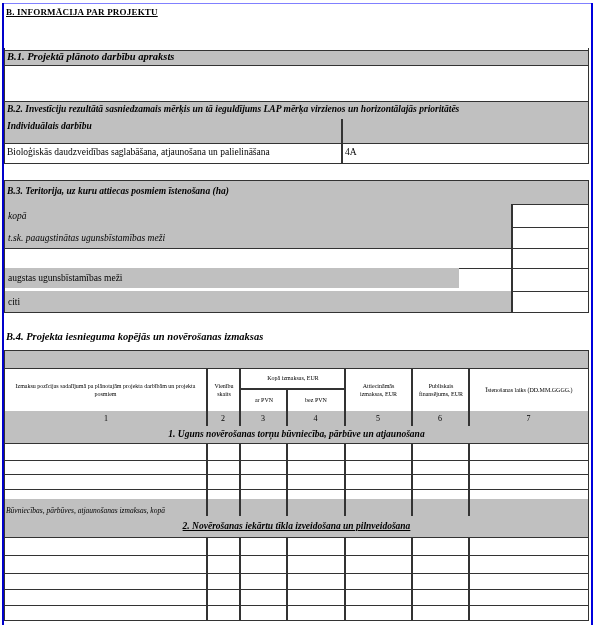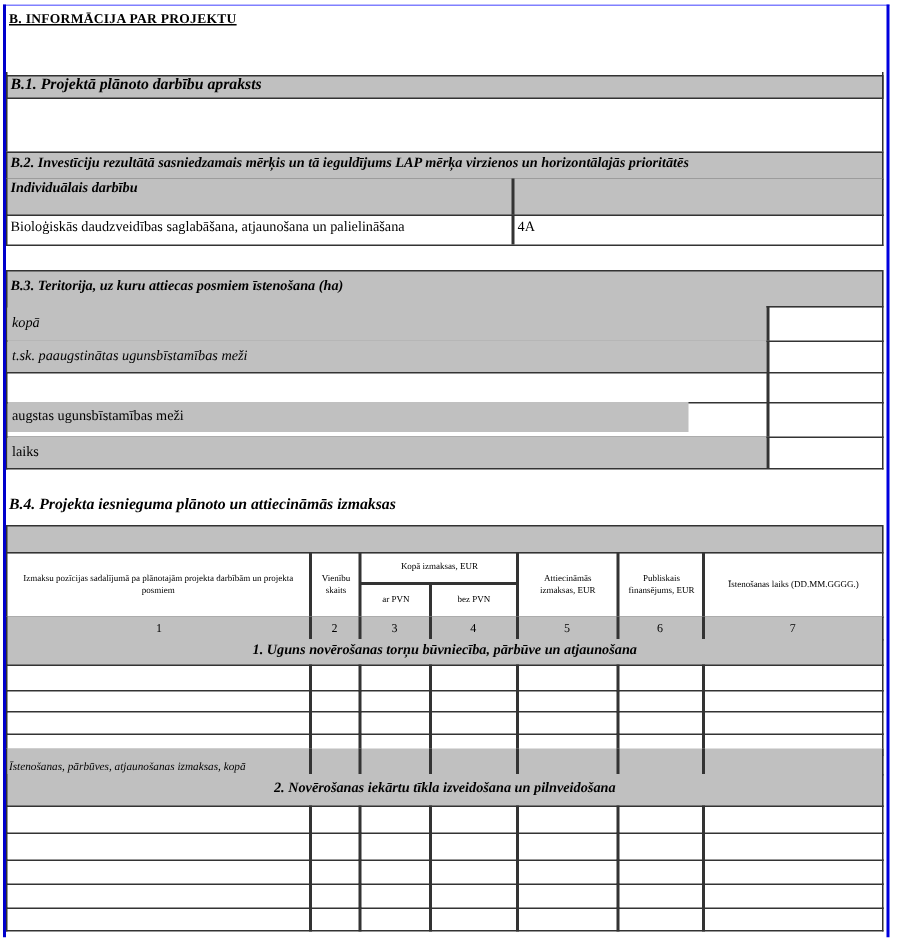--- a/index.html
+++ b/index.html
@@ -76,27 +76,27 @@
     <div class="abs bb bl br" style="left: 4px; top: 248px; width: 585px; height: 21px;">
       <div class="cell gray t10 vmid" style="left: 0px; top: 0px; width: 454px; height: 20px; margin-top: 20px;">augstas ugunsbīstamības meži</div>
       <div class="vline" style="left: 506px; top: 0px; height: 20px;"></div>
       <div class="cell t10 vmid" style="left: 508px; top: 0px; width: 75px; height: 20px;"></div>
     </div>
     <div class="abs bb bl br" style="left: 4px; top: 268px; width: 585px; height: 24px;">
       <div class="vline" style="left: 506px; top: 0px; height: 23px;"></div>
       <div class="cell t10 vmid" style="left: 508px; top: 0px; width: 75px; height: 23px;"></div>
     </div>
     <div class="abs bb bl br" style="left: 4px; top: 291px; width: 585px; height: 22px;">
-      <div class="cell gray t10 vmid" style="left: 0px; top: 0px; width: 506px; height: 21px;">laiks</div>
+      <div class="cell gray t10 vmid" style="left: 0px; top: 0px; width: 506px; height: 21px;">citi</div>
       <div class="vline" style="left: 506px; top: 0px; height: 21px;"></div>
       <div class="cell t10 vmid" style="left: 508px; top: 0px; width: 75px; height: 21px;"></div>
     </div>
   </div>
 
-<div class="abs bi t11" style="left:6px;top:331px;">B.4.  Projekta iesnieguma plānoto un attiecināmās izmaksas</div>
+<div class="abs bi t11" style="left:6px;top:331px;">B.4.  Projekta iesnieguma kopējās un novērošanas izmaksas</div>
 
 <div class="abs gray bt bb bl br" style="left:4px;top:350px;width:585px;height:19px;"></div>
 
 <div class="abs bb bl br" style="left:4px;top:368px;width:585px;height:44px;">
   <div class="cell t6 center" style="left:0;top:0;width:201px;height:43px;padding:0 3px;">Izmaksu pozīcijas sadalījumā pa plānotajām projekta darbībām un projekta posmiem</div>
   <div class="vline" style="left:201px;top:0;height:43px;"></div>
   <div class="cell t6 center" style="left:203px;top:0;width:32px;height:43px;">Vienību skaits</div>
   <div class="vline" style="left:234px;top:0;height:43px;"></div>
   <div class="cell t6 center" style="left:236px;top:0;width:104px;height:20px;">Kopā izmaksas, EUR</div>
   <div class="hline" style="left:235px;top:20px;width:104px;"></div>
@@ -185,36 +185,36 @@
       <div class="cell t9 vmid" style="left: 282px; top: 0px; width: 57px; height: 14px;"></div>
       <div class="vline" style="left: 281px; top: 0px; height: 15px;"></div>
       <div class="cell t9 vmid" style="left: 340px; top: 0px; width: 66px; height: 14px;"></div>
       <div class="vline" style="left: 339px; top: 0px; height: 15px;"></div>
       <div class="cell t9 vmid" style="left: 407px; top: 0px; width: 56px; height: 14px;"></div>
       <div class="vline" style="left: 406px; top: 0px; height: 15px;"></div>
       <div class="cell t9 vmid" style="left: 464px; top: 0px; width: 119px; height: 14px;"></div>
       <div class="vline" style="left: 463px; top: 0px; height: 15px;"></div>
     </div>
     <div class="abs bb bl br gray" style="left: 4px; top: 499px; width: 585px; height: 18px;">
-      <div class="cell it gray" style="left: 0px; top: 0px; width: 201px; height: 17px; font-size: 7.5px; display: flex; align-items: flex-end; padding-left: 1px; padding-bottom: 1px; box-sizing: border-box;">Īstenošanas, pārbūves, atjaunošanas izmaksas, kopā</div>
+      <div class="cell it gray" style="left: 0px; top: 0px; width: 201px; height: 17px; font-size: 7.5px; display: flex; align-items: flex-end; padding-left: 1px; padding-bottom: 1px; box-sizing: border-box;">Būvniecības, pārbūves, atjaunošanas izmaksas, kopā</div>
       <div class="vline" style="left: 201px; top: 0px; height: 18px;"></div>
       <div class="cell" style="left: 203px; top: 0px; width: 31px; height: 17px;"></div>
       <div class="vline" style="left: 234px; top: 0px; height: 18px;"></div>
       <div class="cell" style="left: 236px; top: 0px; width: 45px; height: 17px;"></div>
       <div class="vline" style="left: 281px; top: 0px; height: 18px;"></div>
       <div class="cell" style="left: 283px; top: 0px; width: 56px; height: 17px;"></div>
       <div class="vline" style="left: 339px; top: 0px; height: 18px;"></div>
       <div class="cell" style="left: 341px; top: 0px; width: 65px; height: 17px;"></div>
       <div class="vline" style="left: 406px; top: 0px; height: 18px;"></div>
       <div class="cell" style="left: 408px; top: 0px; width: 55px; height: 17px;"></div>
       <div class="vline" style="left: 463px; top: 0px; height: 18px;"></div>
       <div class="cell" style="left: 465px; top: 0px; width: 118px; height: 17px;"></div>
     </div>
     <div class="abs gray bb bl br" style="left: 4px; top: 516px; width: 585px; height: 22px;">
-      <div class="cell bi t10 center" style="left: 0px; top: 0px; width: 583px; height: 20px;">2. Novērošanas iekārtu tīkla izveidošana un pilnveidošana</div>
+      <div class="cell bi t10 center" style="left: 0px; top: 0px; width: 583px; height: 20px; text-decoration: underline;">2. Novērošanas iekārtu tīkla izveidošana un pilnveidošana</div>
     </div>
     <div class="abs bb bl br" style="left: 4px; top: 537px; width: 585px; height: 19px;">
       <div class="cell t9 vmid" style="left: 1px; top: 0px; width: 200px; height: 18px;"></div>
       <div class="cell t9 vmid" style="left: 202px; top: 0px; width: 32px; height: 18px;"></div>
       <div class="vline" style="left: 201px; top: 0px; height: 19px;"></div>
       <div class="cell t9 vmid" style="left: 235px; top: 0px; width: 46px; height: 18px;"></div>
       <div class="vline" style="left: 234px; top: 0px; height: 19px;"></div>
       <div class="cell t9 vmid" style="left: 282px; top: 0px; width: 57px; height: 18px;"></div>
       <div class="vline" style="left: 281px; top: 0px; height: 19px;"></div>
       <div class="cell t9 vmid" style="left: 340px; top: 0px; width: 66px; height: 18px;"></div>

